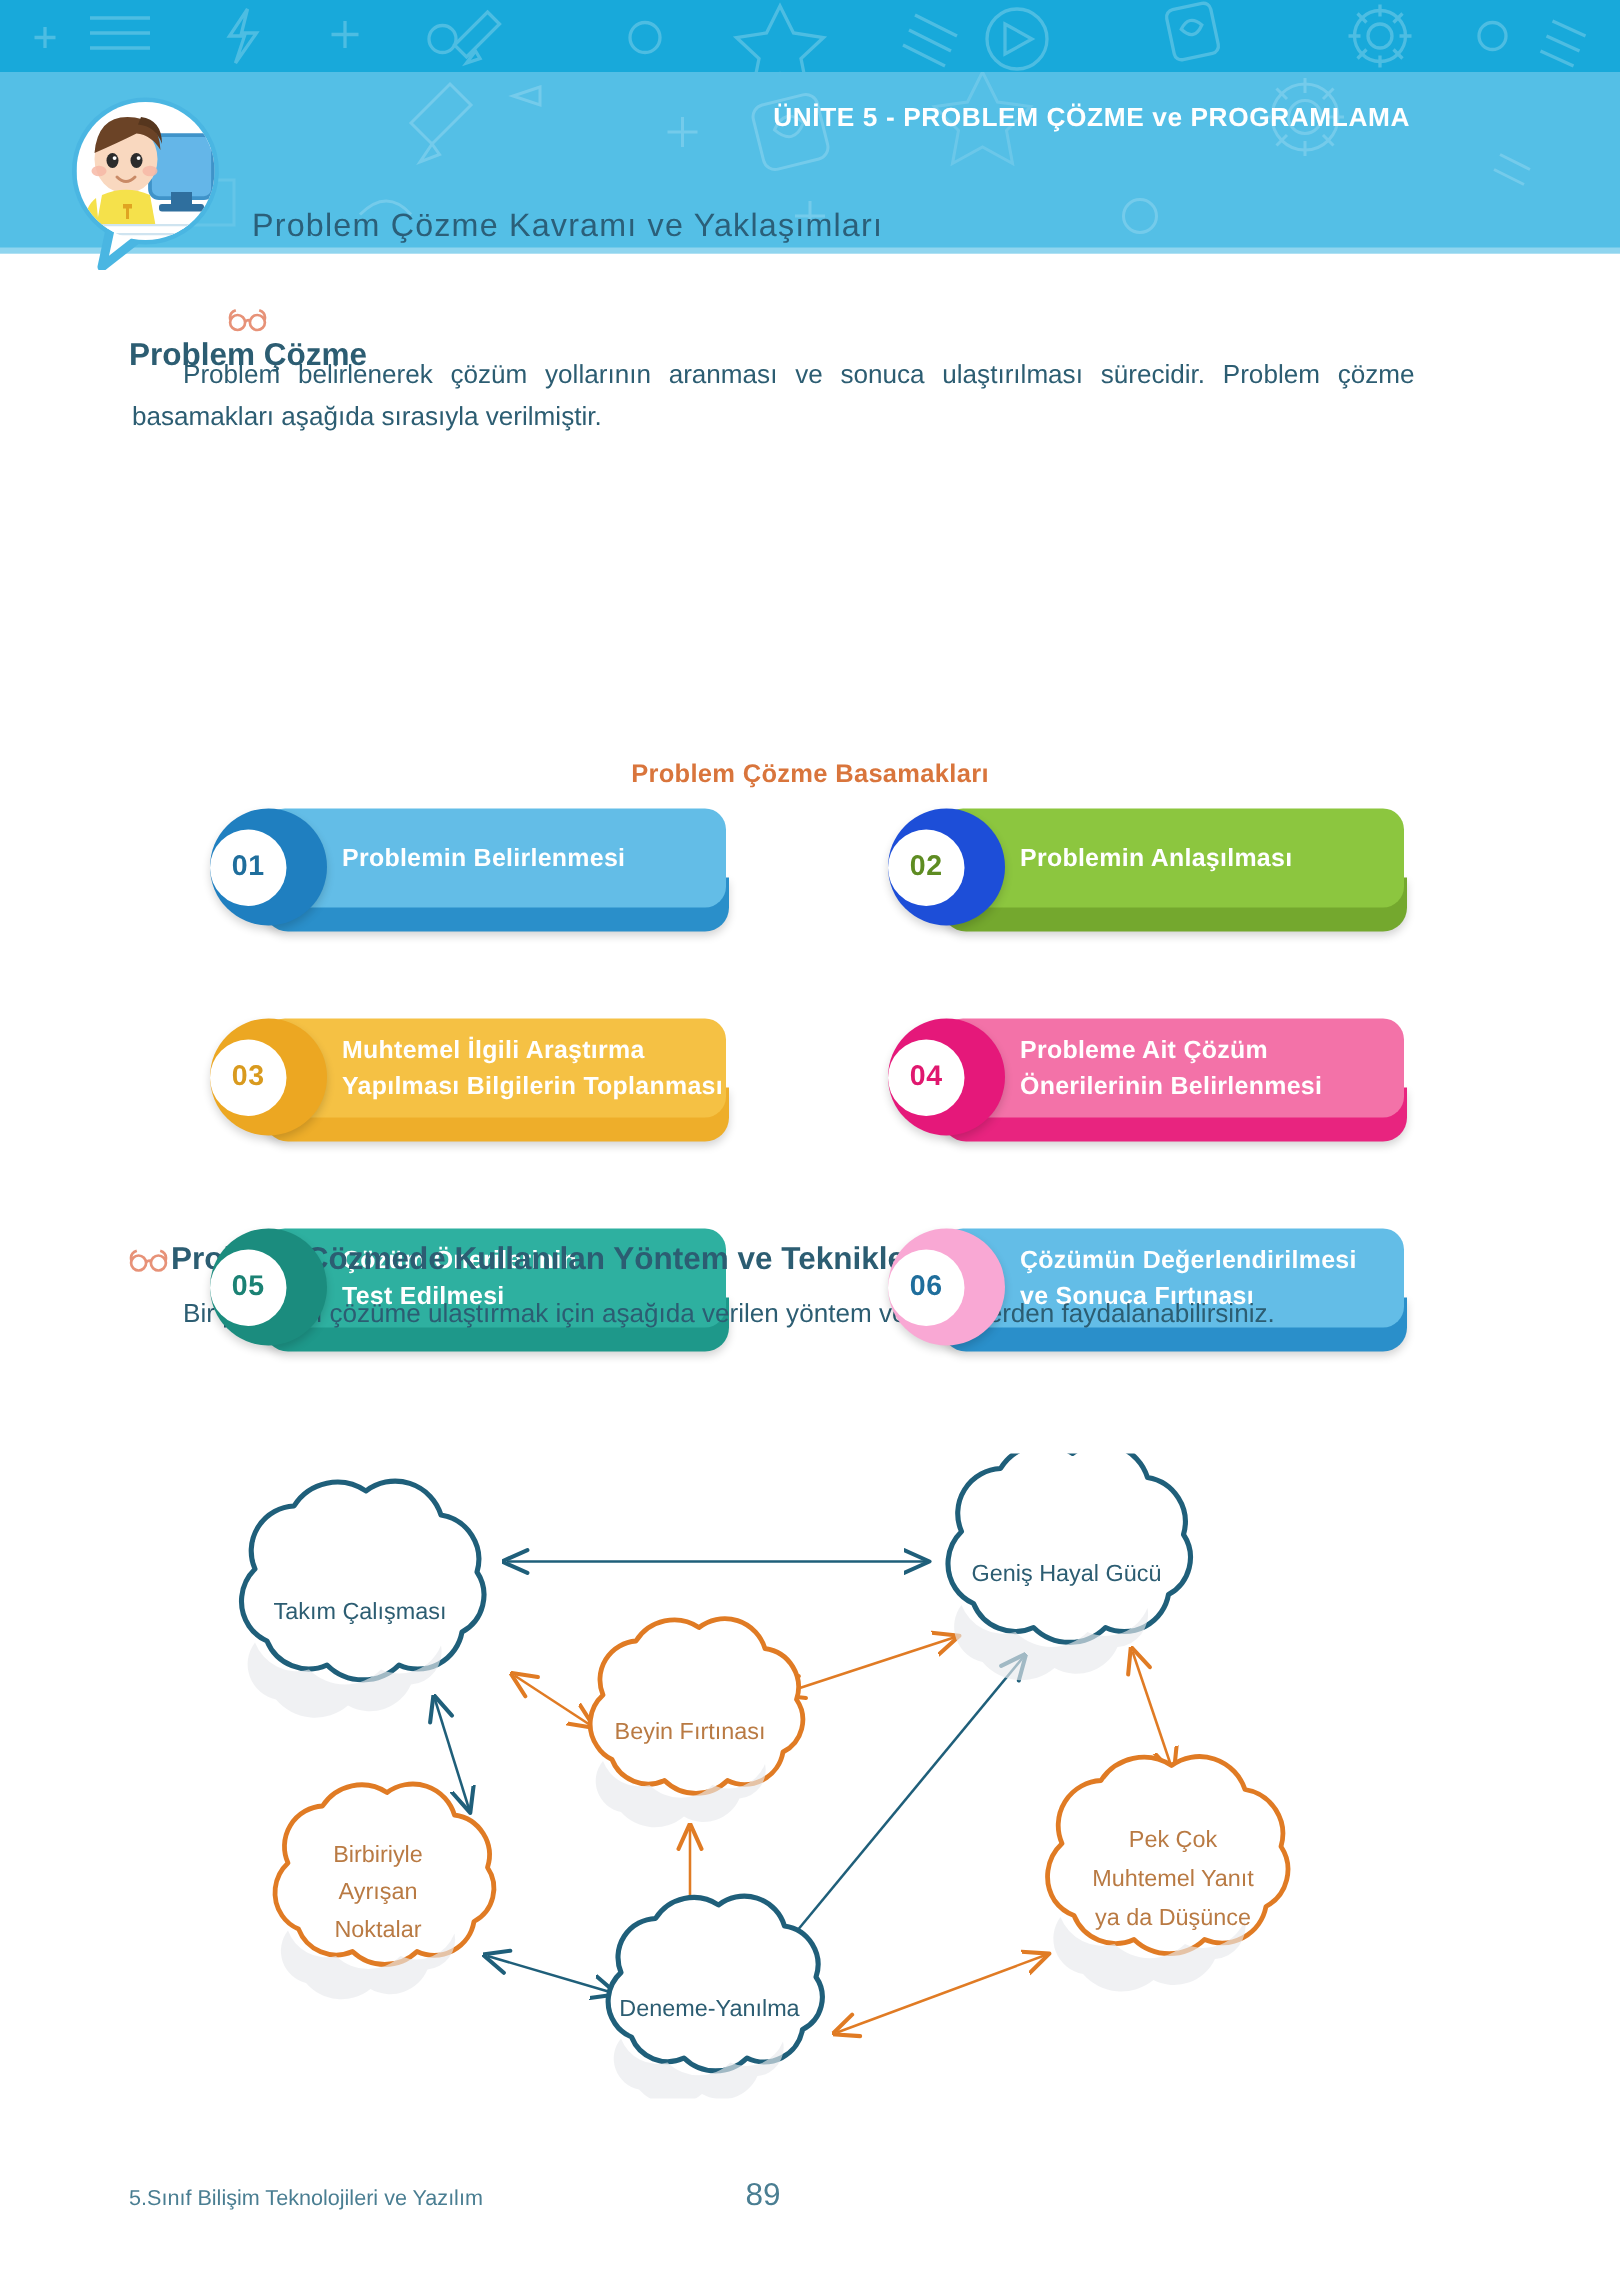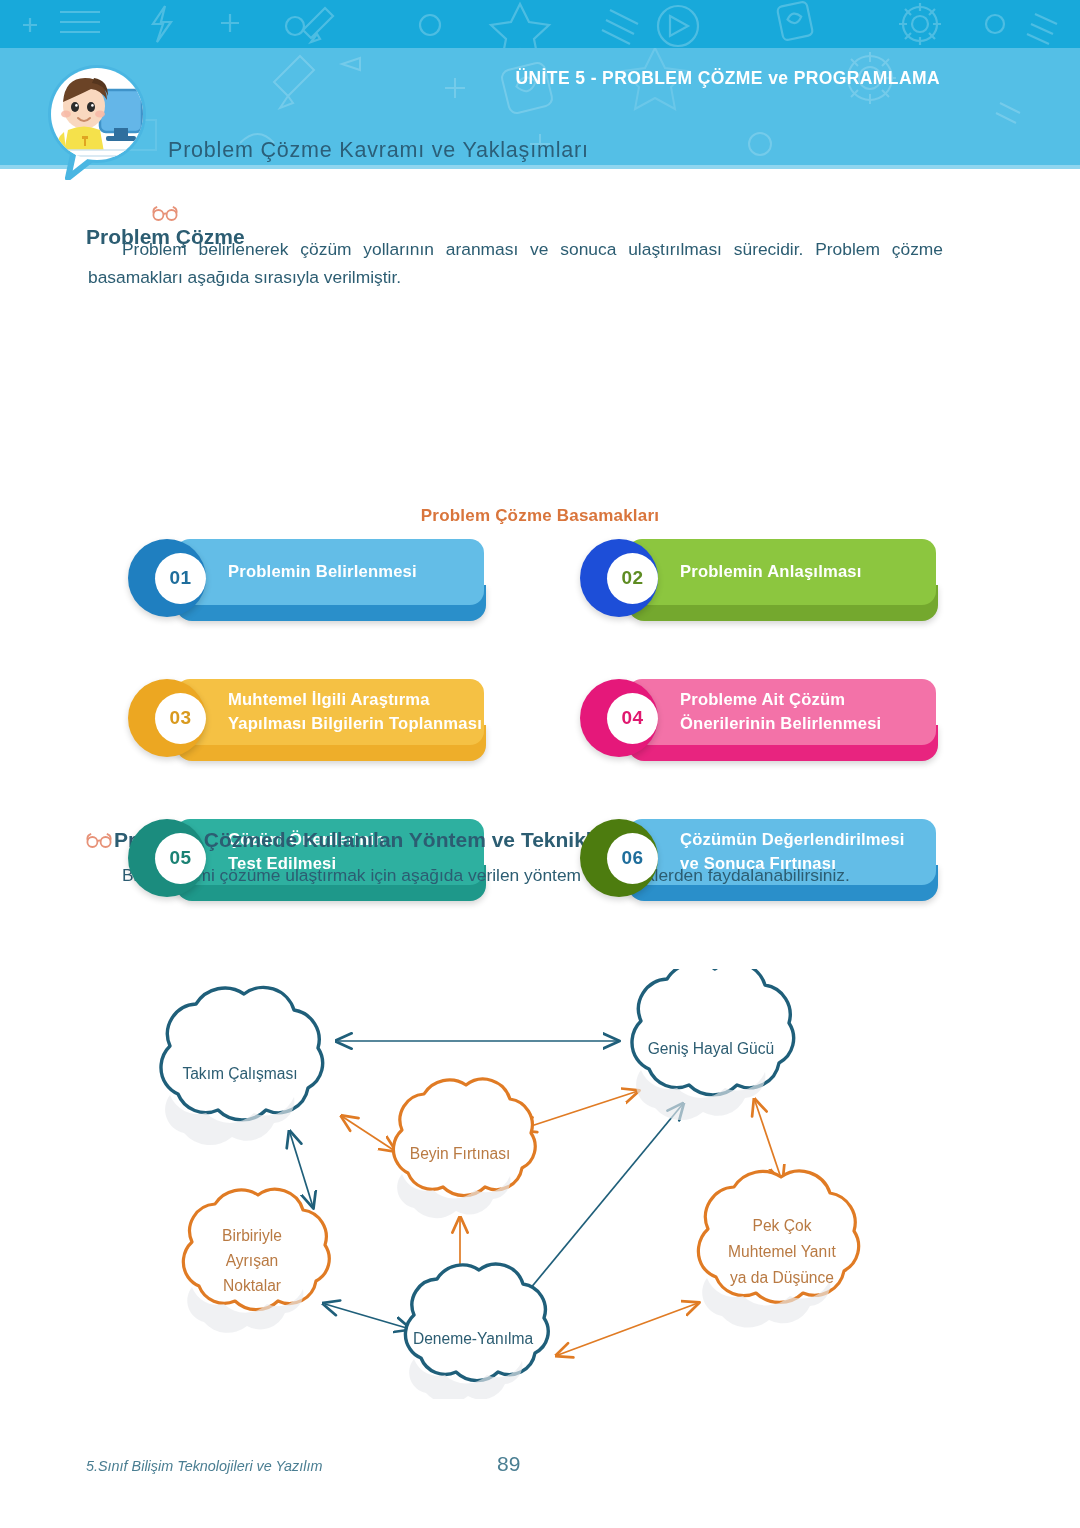--- a/index.html
+++ b/index.html
@@ -159,26 +159,26 @@
   }
   .step-label {
     font-size: 16.6px;
     font-weight: bold;
     color: #ffffff;
     line-height: 1.45;
     letter-spacing: 0.2px;
   }
   .step-badge {
     position: absolute;
-    left: 0; top: 0;
+    left: 12px; top: 0;
     width: 78px; height: 78px;
     border-radius: 50%;
     display: flex;
     align-items: center;
-    justify-content: flex-end;
+    justify-content: flex-start;
     z-index: 3;
     box-shadow: 0 3px 6px rgba(0,0,0,0.16);
   }
   .step-badge-inner {
     width: 51px; height: 51px;
     border-radius: 50%;
     background: #ffffff;
     display: flex;
     align-items: center;
     justify-content: center;
@@ -207,21 +207,20 @@
     left: 0;
     top: 1458px;
     width: 1080px;
     height: 30px;
   }
   .footer-left {
     position: absolute;
     left: 86px; top: 0;
     font-size: 14.4px;
     color: #4a7e92;
-    font-style: italic;
   }
   .footer-page {
     position: absolute;
     left: 497px; top: -6px;
     font-size: 21px;
     color: #4a7e92;
   }
 </style>
 </head>
 <body>
@@ -401,21 +400,21 @@
       </div>
 
       <div class="step">
         <div class="step-shadowfold" style="background:#2a8fca"></div>
         <div class="step-banner" style="background:#63bde7">
           <span class="step-label">
             <span>Çözümün Değerlendirilmesi</span><br>
             <span>ve Sonuca Fırtınası</span>
           </span>
         </div>
-        <div class="step-badge" style="background:#4d7c0f">
+        <div class="step-badge" style="background:#f9a8d4">
           <div class="step-badge-inner" style="color:#1f6e9c">06</div>
         </div>
       </div>
     </div>
 
   </div>
 
   <div class="section-heading" style="left:86px; top:659px;">
     <svg class="glasses-icon" width="26" height="20" viewBox="0 0 26 20">
       <g fill="none" stroke="#e79278" stroke-width="1.8">

